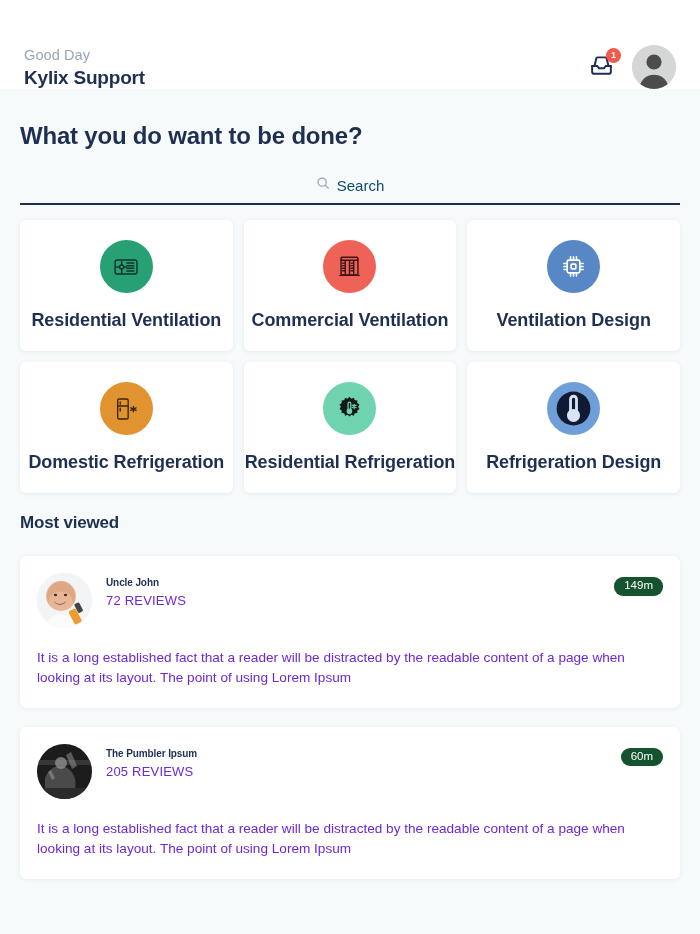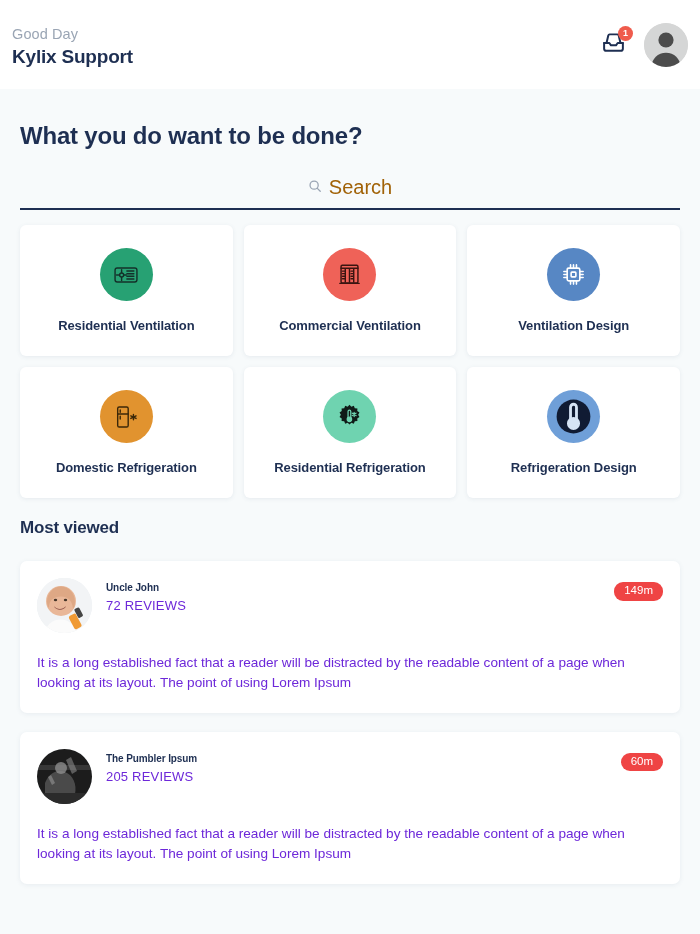--- a/index.html
+++ b/index.html
@@ -12,23 +12,23 @@
     background: #f7fafb;
     font-family: "Liberation Sans", sans-serif;
     color: #2b3a5b;
     -webkit-font-smoothing: antialiased;
   }
 
   
   .header {
     background: #ffffff;
     height: 89px;
-    padding: 0 12px;
-    display: flex;
-    align-items: center;
+    padding: 0 24px;
+    display: flex;
+    align-items: flex-end;
     justify-content: space-between;
   }
   .greet-block { display: flex; flex-direction: column; gap: 4px; padding-top: 4px; }
   .greet-small {
     font-size: 14.5px;
     color: #9aa5b4;
     letter-spacing: .1px;
   }
   .greet-name {
     font-size: 19px;
@@ -78,22 +78,22 @@
   .search-row {
     margin-top: 26px;
     border-bottom: 2px solid #1e2f52;
     padding-bottom: 9px;
     display: flex;
     align-items: center;
     justify-content: center;
     gap: 7px;
   }
   .search-placeholder {
-    font-size: 20px;
-    color: #a16207;
+    font-size: 15px;
+    color: #0c4a6e;
   }
 
   
   .cat-grid {
     margin-top: 15px;
     display: grid;
     grid-template-columns: repeat(3, 1fr);
     gap: 11px;
   }
   .cat-card {
@@ -110,21 +110,21 @@
   }
   .cat-icon {
     width: 53px;
     height: 53px;
     border-radius: 50%;
     display: flex;
     align-items: center;
     justify-content: center;
   }
   .cat-label {
-    font-size: 13px;
+    font-size: 18px;
     font-weight: bold;
     color: #1e2f52;
     letter-spacing: -.1px;
     text-align: center;
   }
 
   
   .section-title {
     font-size: 17px;
     font-weight: bold;
@@ -156,21 +156,21 @@
     font-weight: bold;
     color: #1e2f52;
     letter-spacing: -.1px;
   }
   .rev-count {
     font-size: 13px;
     color: #6d28d9;
     letter-spacing: .2px;
   }
   .time-pill {
-    background: #ef4444;
+    background: #14532d;
     color: #ffffff;
     font-size: 11.5px;
     border-radius: 9px;
     padding: 3px 10px 4px 10px;
     line-height: 1;
     margin-top: 4px;
     flex: none;
   }
   .rev-body {
     margin-top: 20px;

